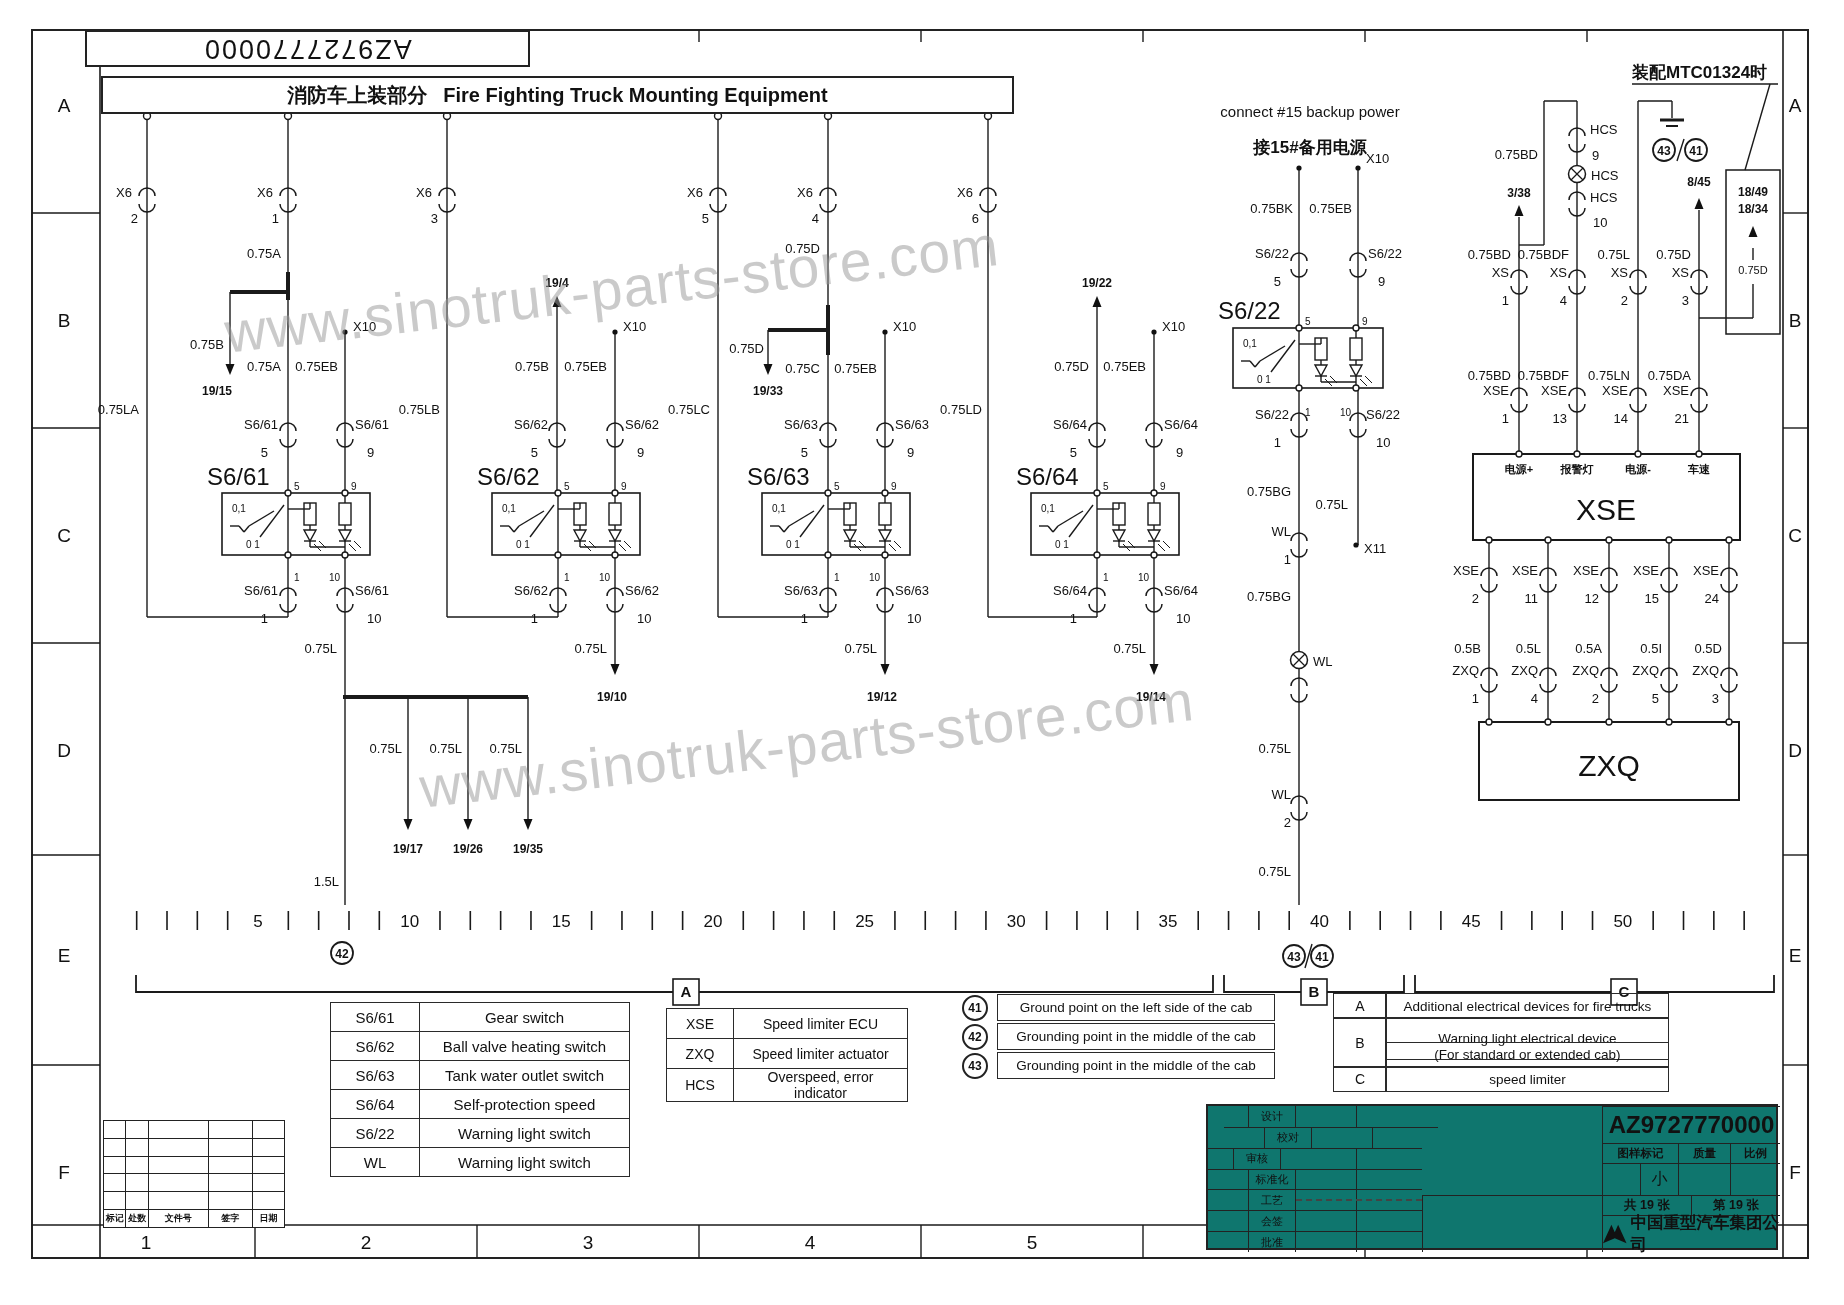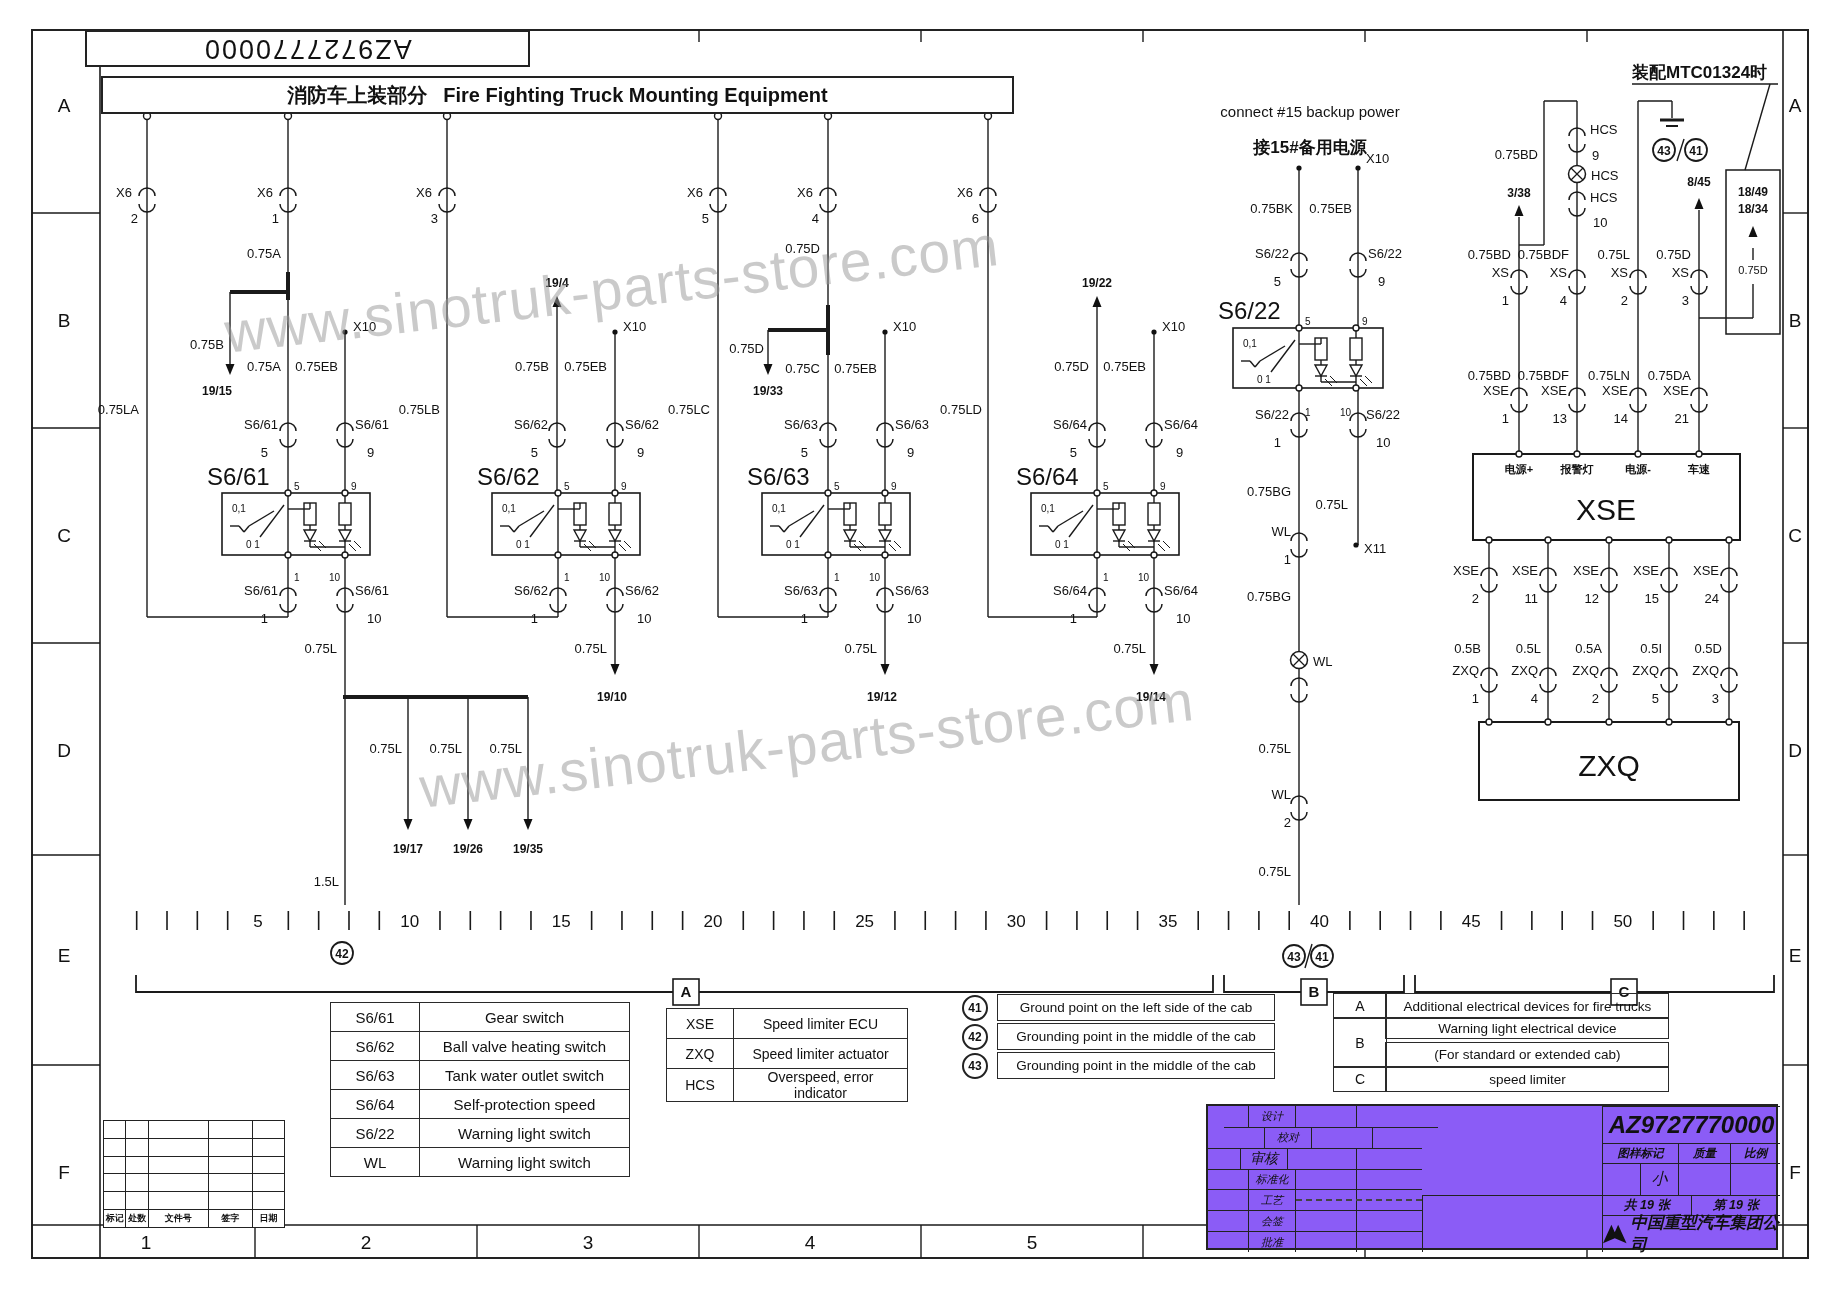--- a/index.html
+++ b/index.html
@@ -17,21 +17,21 @@
   .wm{position:absolute;white-space:nowrap;color:#9b9b9b;opacity:.52;font-size:57px;
       transform:rotate(-6.5deg);transform-origin:left center;pointer-events:none;letter-spacing:1px;}
   table.lg{border-collapse:collapse;background:#fff;}
   table.lg td{border:1.6px solid #2a2a2a;text-align:center;padding:0 8px;}
   .lg1 td{height:28px;font-size:15px;}
   .lg2 td{height:29px;font-size:14px;}
   .gnd-row{position:relative;border:1.6px solid #2a2a2a;height:25px;margin-bottom:2px;
            display:flex;align-items:center;justify-content:center;font-size:13.5px;background:#fff;}
   .gnd-circ{position:absolute;width:22px;height:22px;border:2px solid #222;border-radius:50%;
             display:flex;align-items:center;justify-content:center;font-size:12px;font-weight:bold;background:#fff;}
-  .tb{border:2px solid #222;background:#8b5cf6;font-style:italic;}
+  .tb{border:2px solid #222;background:#0f766e;}
   .tb .cell{position:absolute;box-sizing:border-box;border-left:1.4px solid #222;border-top:1.4px solid #222;
             display:flex;align-items:center;justify-content:center;}
   .rev td{border:1.4px solid #222;font-size:9px;text-align:center;padding:0;}
 </style>
 </head>
 <body>
 
 <div class="page">
 
   <svg id="schem" width="1844" height="1305" viewBox="0 0 1844 1305" style="position:absolute;left:0;top:0;">
@@ -792,38 +792,38 @@
     <div class="gnd-row">
       <span class="gnd-circ" style="left:-36px;">43</span>
       <span>Grounding point in the middle of the cab</span>
     </div>
   </div>
 
   <div class="abs" style="left:1333px;top:993px;width:337px;height:101px;">
     <div class="cell" style="position:absolute;left:0;top:0;width:54px;height:26px;border:1.6px solid #2a2a2a;display:flex;align-items:center;justify-content:center;font-size:14px;box-sizing:border-box;">A</div>
     <div style="position:absolute;left:52.4px;top:0;width:284px;height:26px;border:1.6px solid #2a2a2a;display:flex;align-items:center;justify-content:center;font-size:13.5px;box-sizing:border-box;">Additional electrical devices for fire trucks</div>
     <div style="position:absolute;left:0;top:24.4px;width:54px;height:51px;border:1.6px solid #2a2a2a;display:flex;align-items:center;justify-content:center;font-size:14px;box-sizing:border-box;">B</div>
-    <div style="position:absolute;left:52.4px;top:24.4px;width:284px;height:22px;border:1.6px solid #2a2a2a;display:flex;align-items:center;justify-content:center;font-size:13.5px;box-sizing:border-box;">Warning light electrical device</div>
+    <div style="position:absolute;left:52.4px;top:24.4px;width:284px;height:43px;border:1.6px solid #2a2a2a;display:flex;align-items:center;justify-content:center;font-size:13.5px;box-sizing:border-box;">Warning light electrical device</div>
     <div style="position:absolute;left:52.4px;top:48.8px;width:284px;height:26px;border:1.6px solid #2a2a2a;display:flex;align-items:center;justify-content:center;font-size:13.5px;box-sizing:border-box;">(For standard or extended cab)</div>
     <div style="position:absolute;left:0;top:73.2px;width:54px;height:26px;border:1.6px solid #2a2a2a;display:flex;align-items:center;justify-content:center;font-size:14px;box-sizing:border-box;">C</div>
     <div style="position:absolute;left:52.4px;top:73.2px;width:284px;height:26px;border:1.6px solid #2a2a2a;display:flex;align-items:center;justify-content:center;font-size:13.5px;box-sizing:border-box;">speed limiter</div>
   </div>
 
   <div class="abs tb" style="left:1206px;top:1104px;width:572px;height:146px;">
     <div id="tb-left" style="position:absolute;left:0;top:0;width:214px;height:146px;">
         <div style="position: absolute; left: 0px; top: 0px; width: 214px; height: 20.8571px; box-sizing: border-box; border-top: none;">
           <div style="position: absolute; left: 40px; width: 46px; height: 100%; border-left: 1.2px solid rgb(34, 34, 34); border-right: 1.2px solid rgb(34, 34, 34); display: flex; align-items: center; justify-content: center; font-size: 11px;">设计</div>
           <div style="position: absolute; left: 148px; width: 1px; height: 100%; border-left: 1.2px solid rgb(34, 34, 34);"></div>
         </div>
         <div style="position: absolute; left: 16px; top: 20.8571px; width: 214px; height: 20.8571px; box-sizing: border-box; border-top: 1.2px solid rgb(34, 34, 34);">
           <div style="position: absolute; left: 40px; width: 46px; height: 100%; border-left: 1.2px solid rgb(34, 34, 34); border-right: 1.2px solid rgb(34, 34, 34); display: flex; align-items: center; justify-content: center; font-size: 11px;">校对</div>
           <div style="position: absolute; left: 148px; width: 1px; height: 100%; border-left: 1.2px solid rgb(34, 34, 34);"></div>
         </div>
         <div style="position: absolute; left: 0px; top: 41.7143px; width: 214px; height: 20.8571px; box-sizing: border-box; border-top: 1.2px solid rgb(34, 34, 34);">
-          <div style="position: absolute; left: 32px; width: 46px; height: 100%; border-left: 1.2px solid rgb(34, 34, 34); border-right: 1.2px solid rgb(34, 34, 34); display: flex; align-items: center; justify-content: center; font-size: 14px;">审核</div>
+          <div style="position: absolute; left: 25px; width: 46px; height: 100%; border-left: 1.2px solid rgb(34, 34, 34); border-right: 1.2px solid rgb(34, 34, 34); display: flex; align-items: center; justify-content: center; font-size: 11px;">审核</div>
           <div style="position: absolute; left: 148px; width: 1px; height: 100%; border-left: 1.2px solid rgb(34, 34, 34);"></div>
         </div>
         <div style="position: absolute; left: 0px; top: 62.5714px; width: 214px; height: 20.8571px; box-sizing: border-box; border-top: 1.2px solid rgb(34, 34, 34);">
           <div style="position: absolute; left: 40px; width: 46px; height: 100%; border-left: 1.2px solid rgb(34, 34, 34); border-right: 1.2px solid rgb(34, 34, 34); display: flex; align-items: center; justify-content: center; font-size: 11px;">标准化</div>
           <div style="position: absolute; left: 148px; width: 1px; height: 100%; border-left: 1.2px solid rgb(34, 34, 34);"></div>
         </div>
         <div style="position: absolute; left: 0px; top: 83.4286px; width: 214px; height: 20.8571px; box-sizing: border-box; border-top: 1.2px solid rgb(34, 34, 34);">
           <div style="position: absolute; left: 40px; width: 46px; height: 100%; border-left: 1.2px solid rgb(34, 34, 34); border-right: 1.2px solid rgb(34, 34, 34); display: flex; align-items: center; justify-content: center; font-size: 11px;">工艺</div>
           <div style="position: absolute; left: 148px; width: 1px; height: 100%; border-left: 1.2px solid rgb(34, 34, 34);"></div>
         </div>

